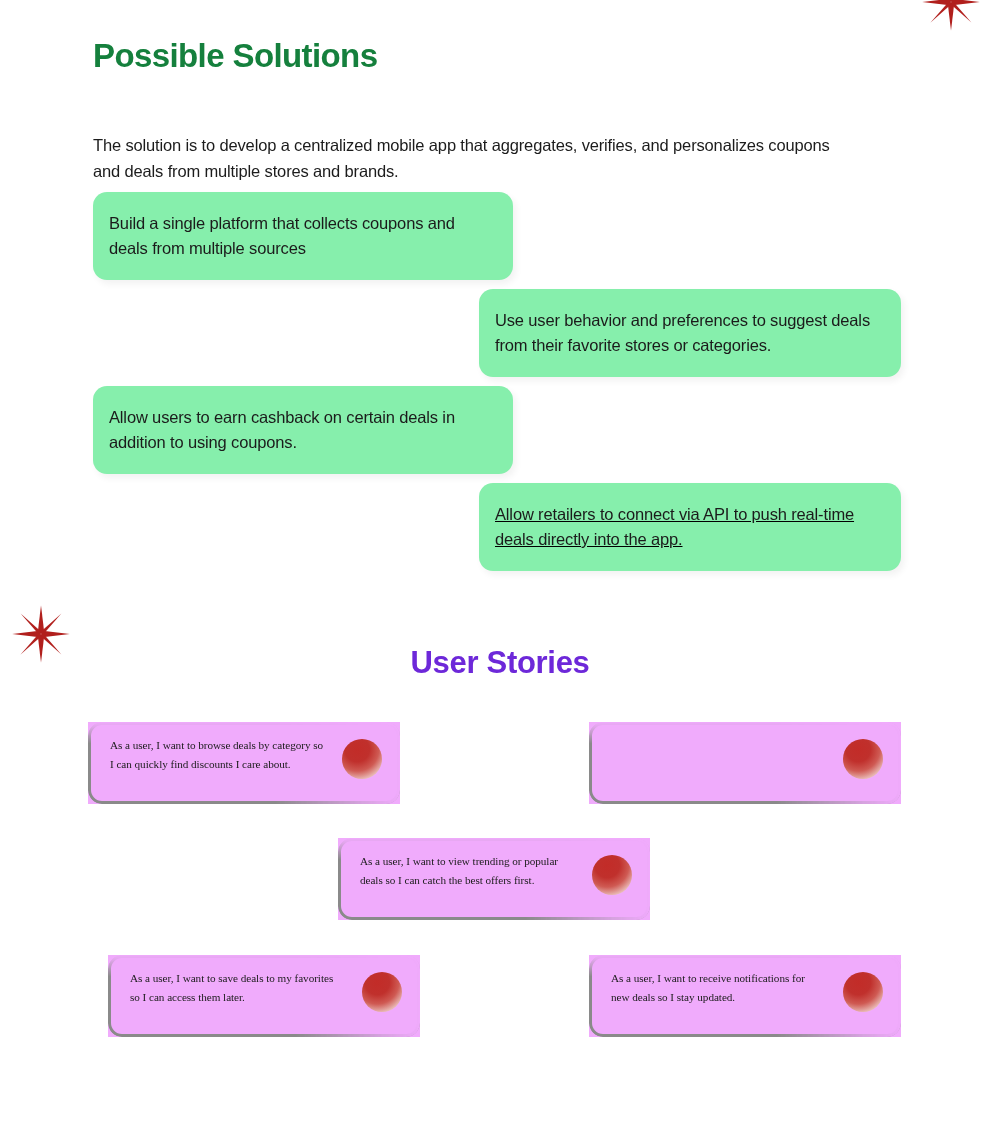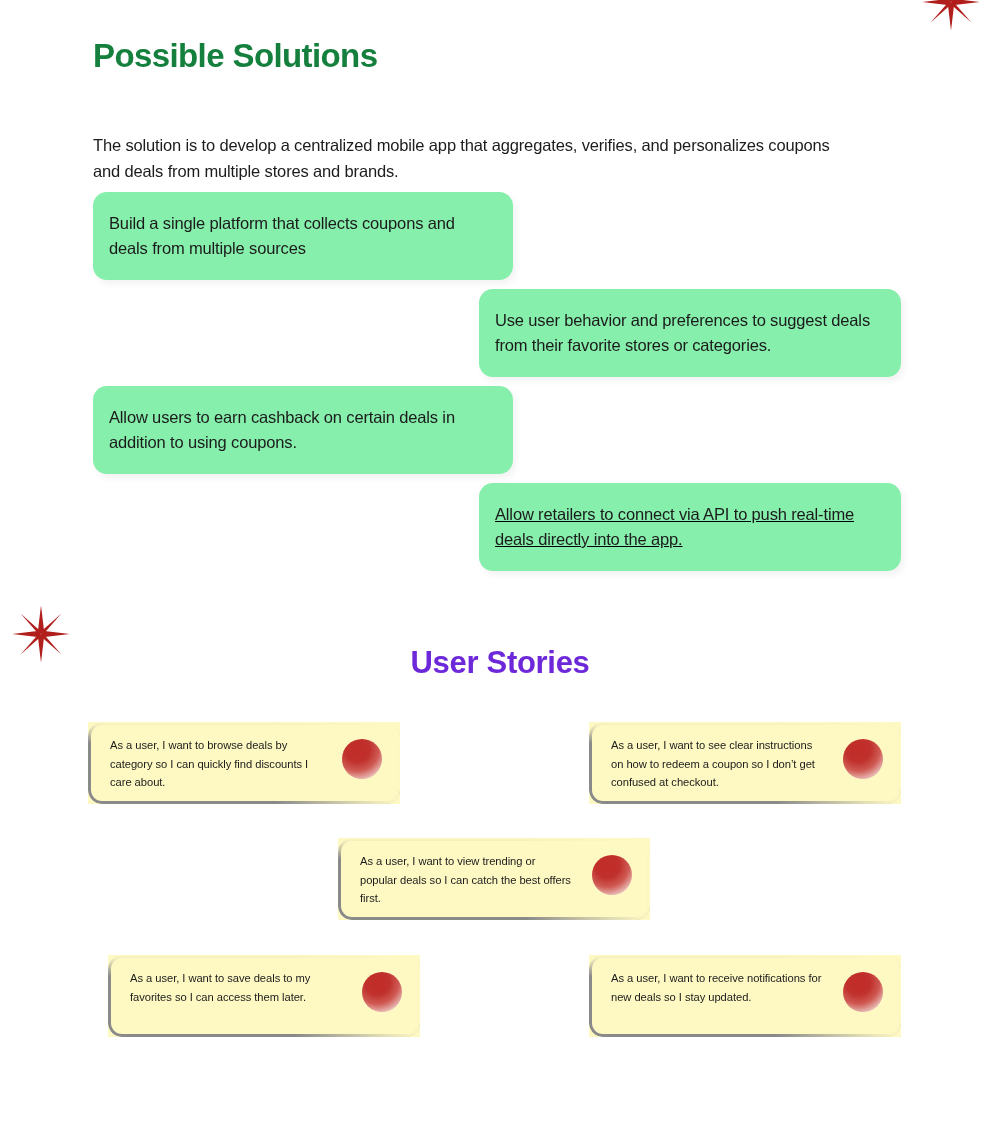--- a/index.html
+++ b/index.html
@@ -100,21 +100,22 @@
     position: absolute;
     left: 0;
     top: 722px;
     width: 1000px;
   }
 
   .story-card {
     position: absolute;
     width: 312px;
     height: 82px;
-    background: #fef9c3;
+    background: #f0abfc;
+    font-family: Liberation Serif, serif;
   }
 
   
   .story-card .story-frame {
     position: absolute;
     left: 0;
     top: 0;
     width: 312px;
     height: 82px;
     border: 3px solid #8a8a8a;
@@ -216,21 +217,20 @@
   <div class="story-list">
 
     <div class="story-card st-0">
       <div class="story-frame"></div>
       <div class="story-text">As a user, I want to browse deals by category so I can quickly find discounts I care about.</div>
       <div class="story-dot"></div>
     </div>
 
     <div class="story-card st-1">
       <div class="story-frame"></div>
-      <div class="story-text">As a user, I want to see clear instructions on how to redeem a coupon so I don’t get confused at checkout.</div>
       <div class="story-dot"></div>
     </div>
 
     <div class="story-card st-2">
       <div class="story-frame"></div>
       <div class="story-text">As a user, I want to view trending or popular deals so I can catch the best offers first.</div>
       <div class="story-dot"></div>
     </div>
 
     <div class="story-card st-3">

